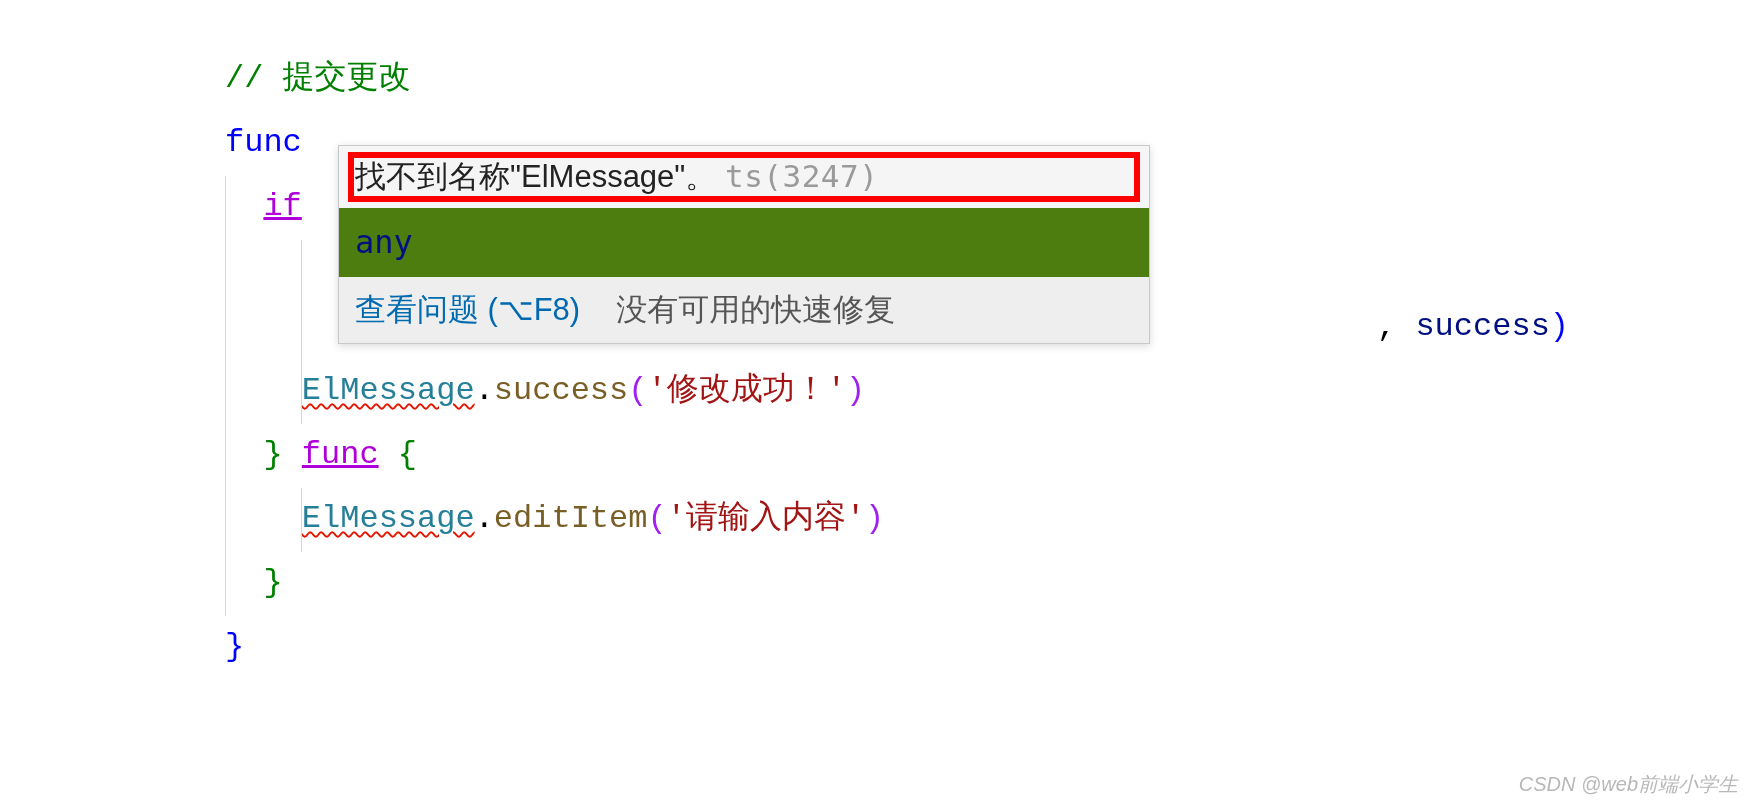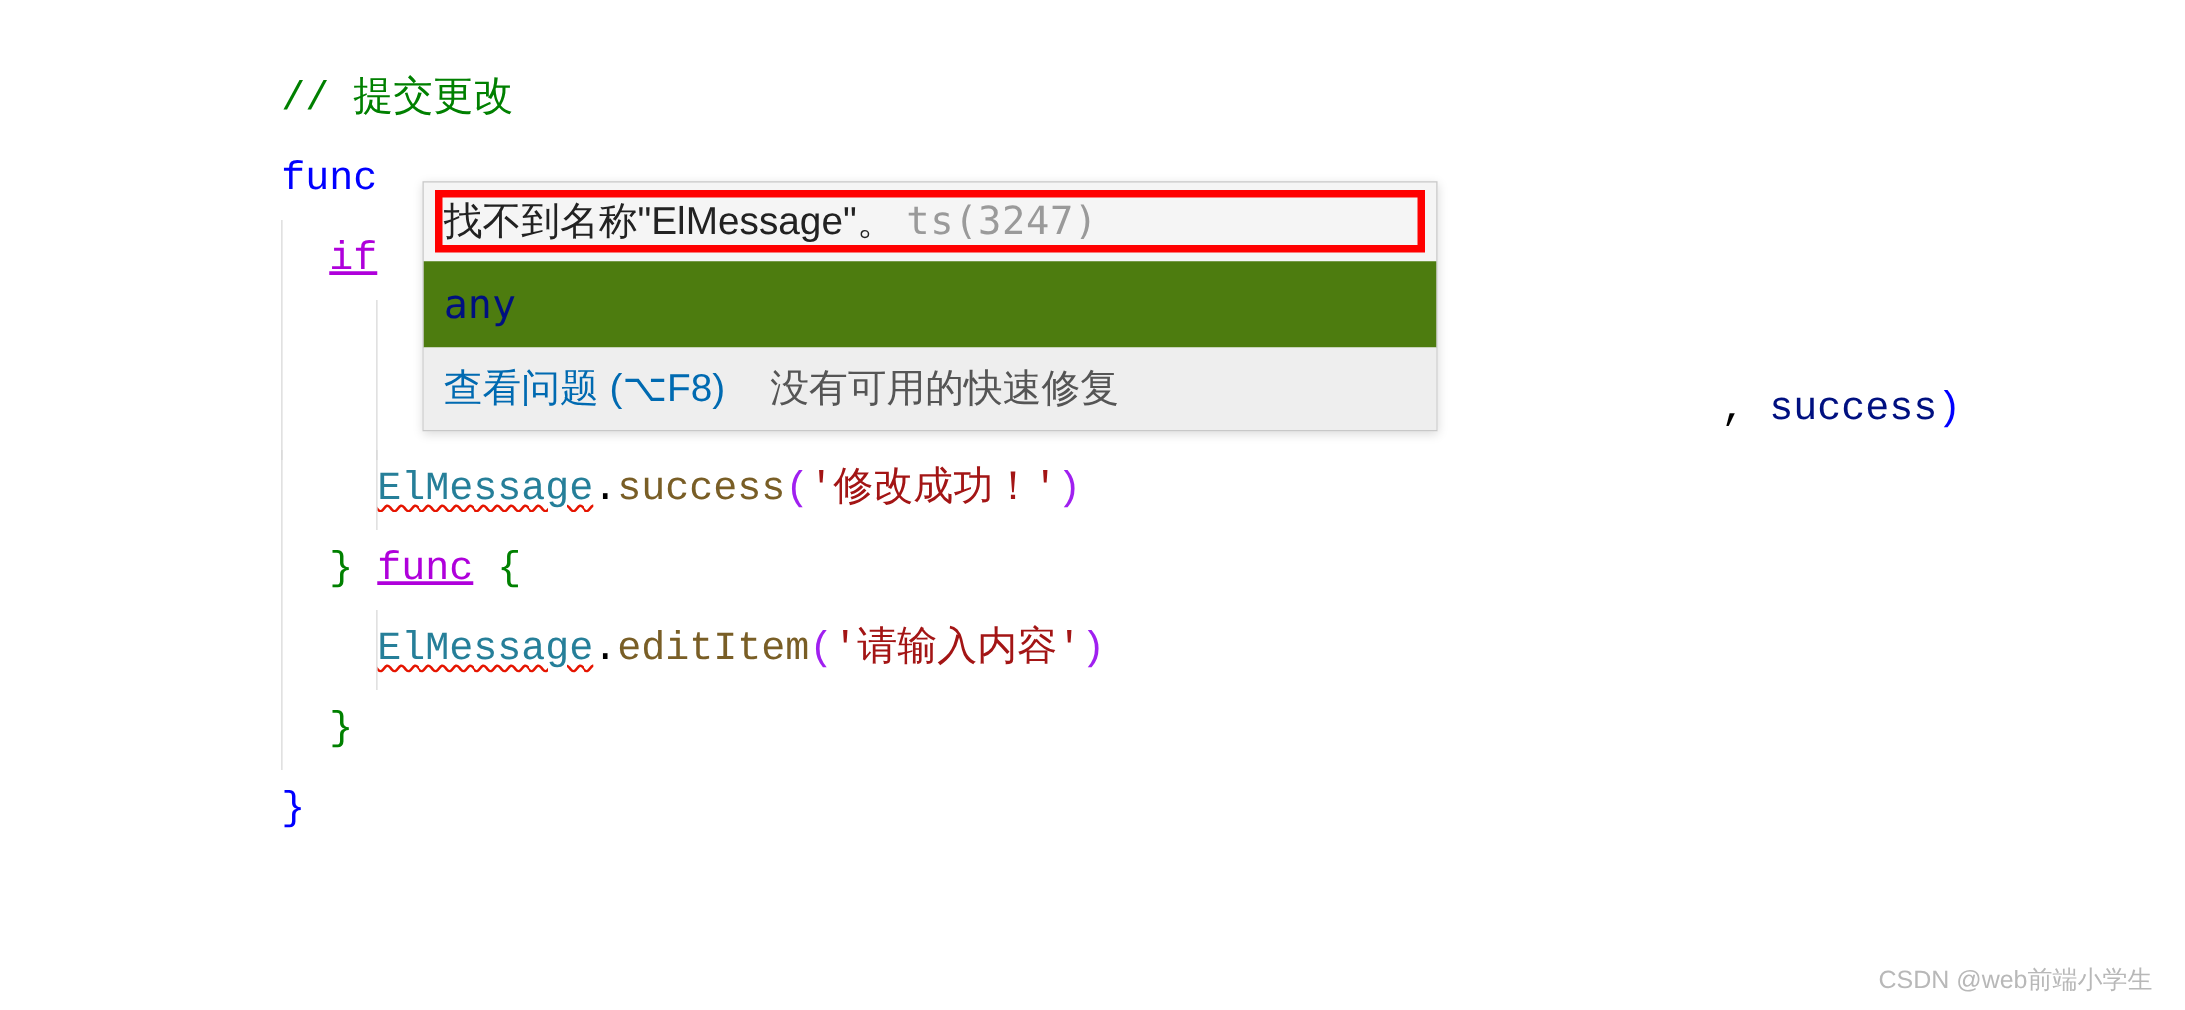--- a/index.html
+++ b/index.html
@@ -91,25 +91,26 @@
     line-height: 1.35;
     display: flex;
     gap: 36px;
     align-items: baseline;
   }
   .hover-row3 .action { color: #006ab1; }
   .hover-row3 .nofix  { color: #555; }
 
   .watermark {
     position: absolute;
-    right: 26px;
+    right: 10px;
     bottom: 4px;
     font-family: -apple-system, Arial, sans-serif;
     font-size: 20px;
     color: #b8b8b8;
+    font-style: italic;
   }
 </style>
 </head>
 <body>
 
 <div class="code">
 
   <div class="line"><span class="t-comment"><span>// </span><span>提交更改</span></span></div>
 
   <div class="line"><span class="t-keyword">func</span></div>

